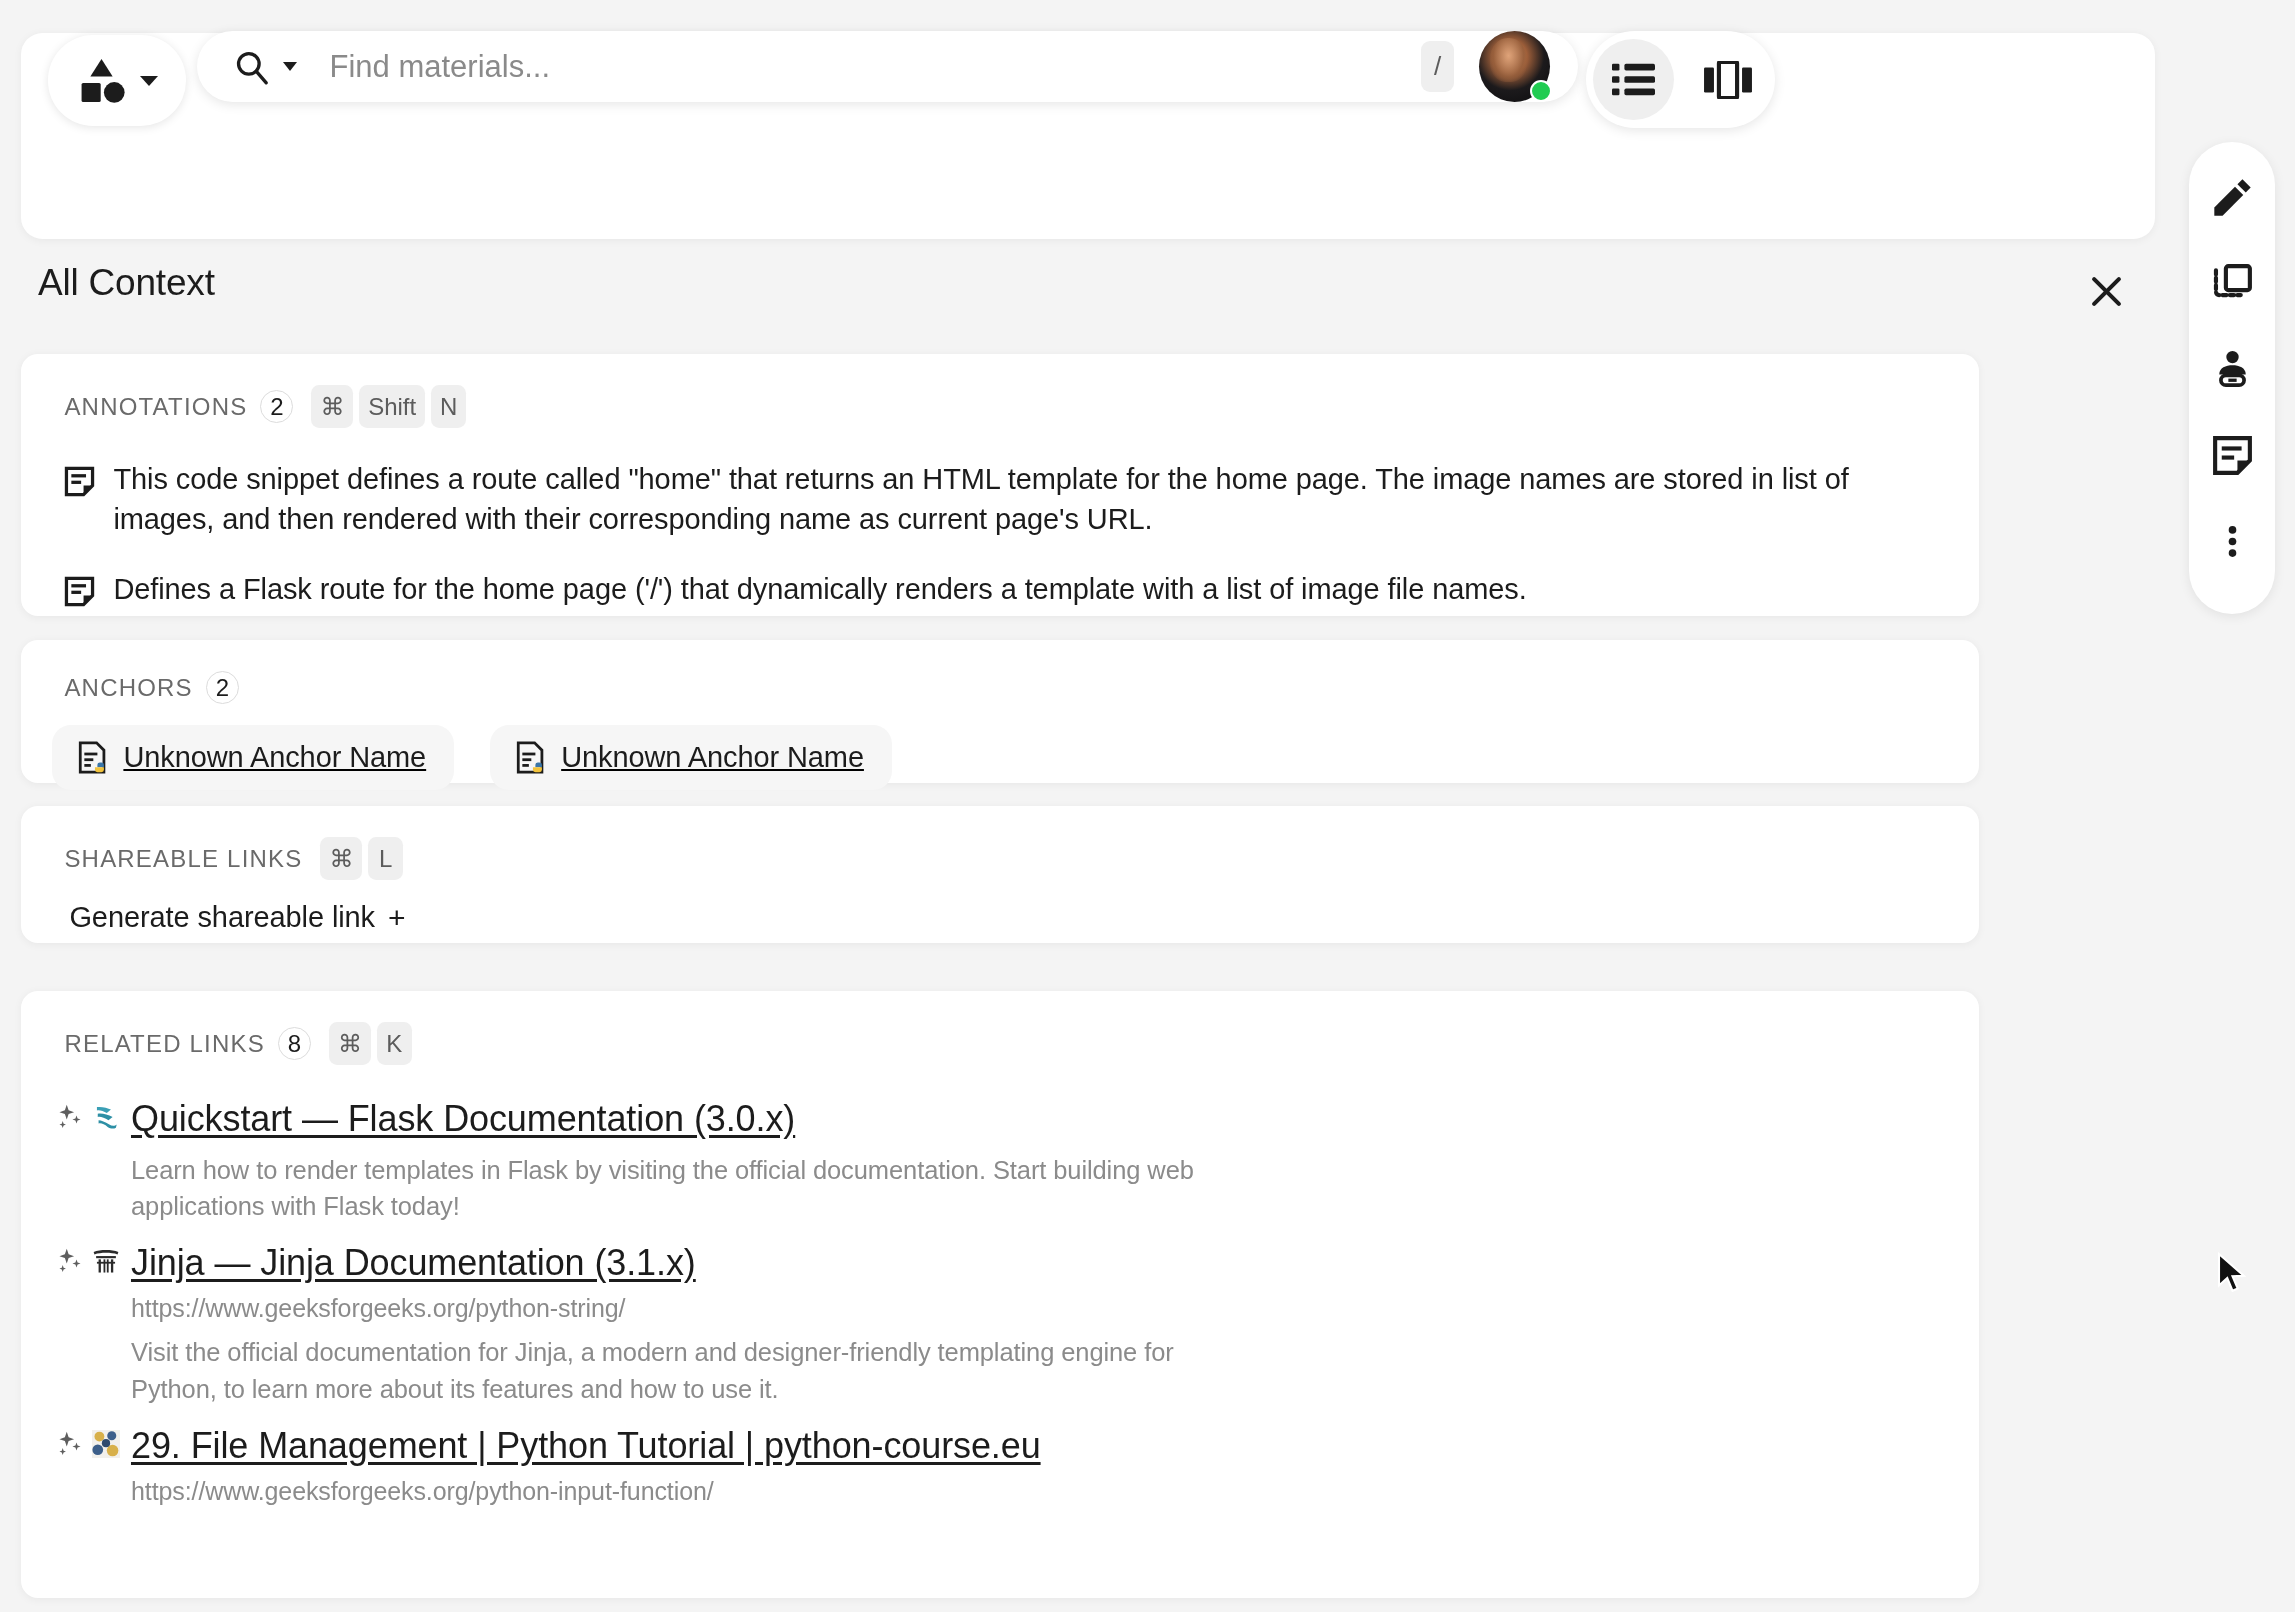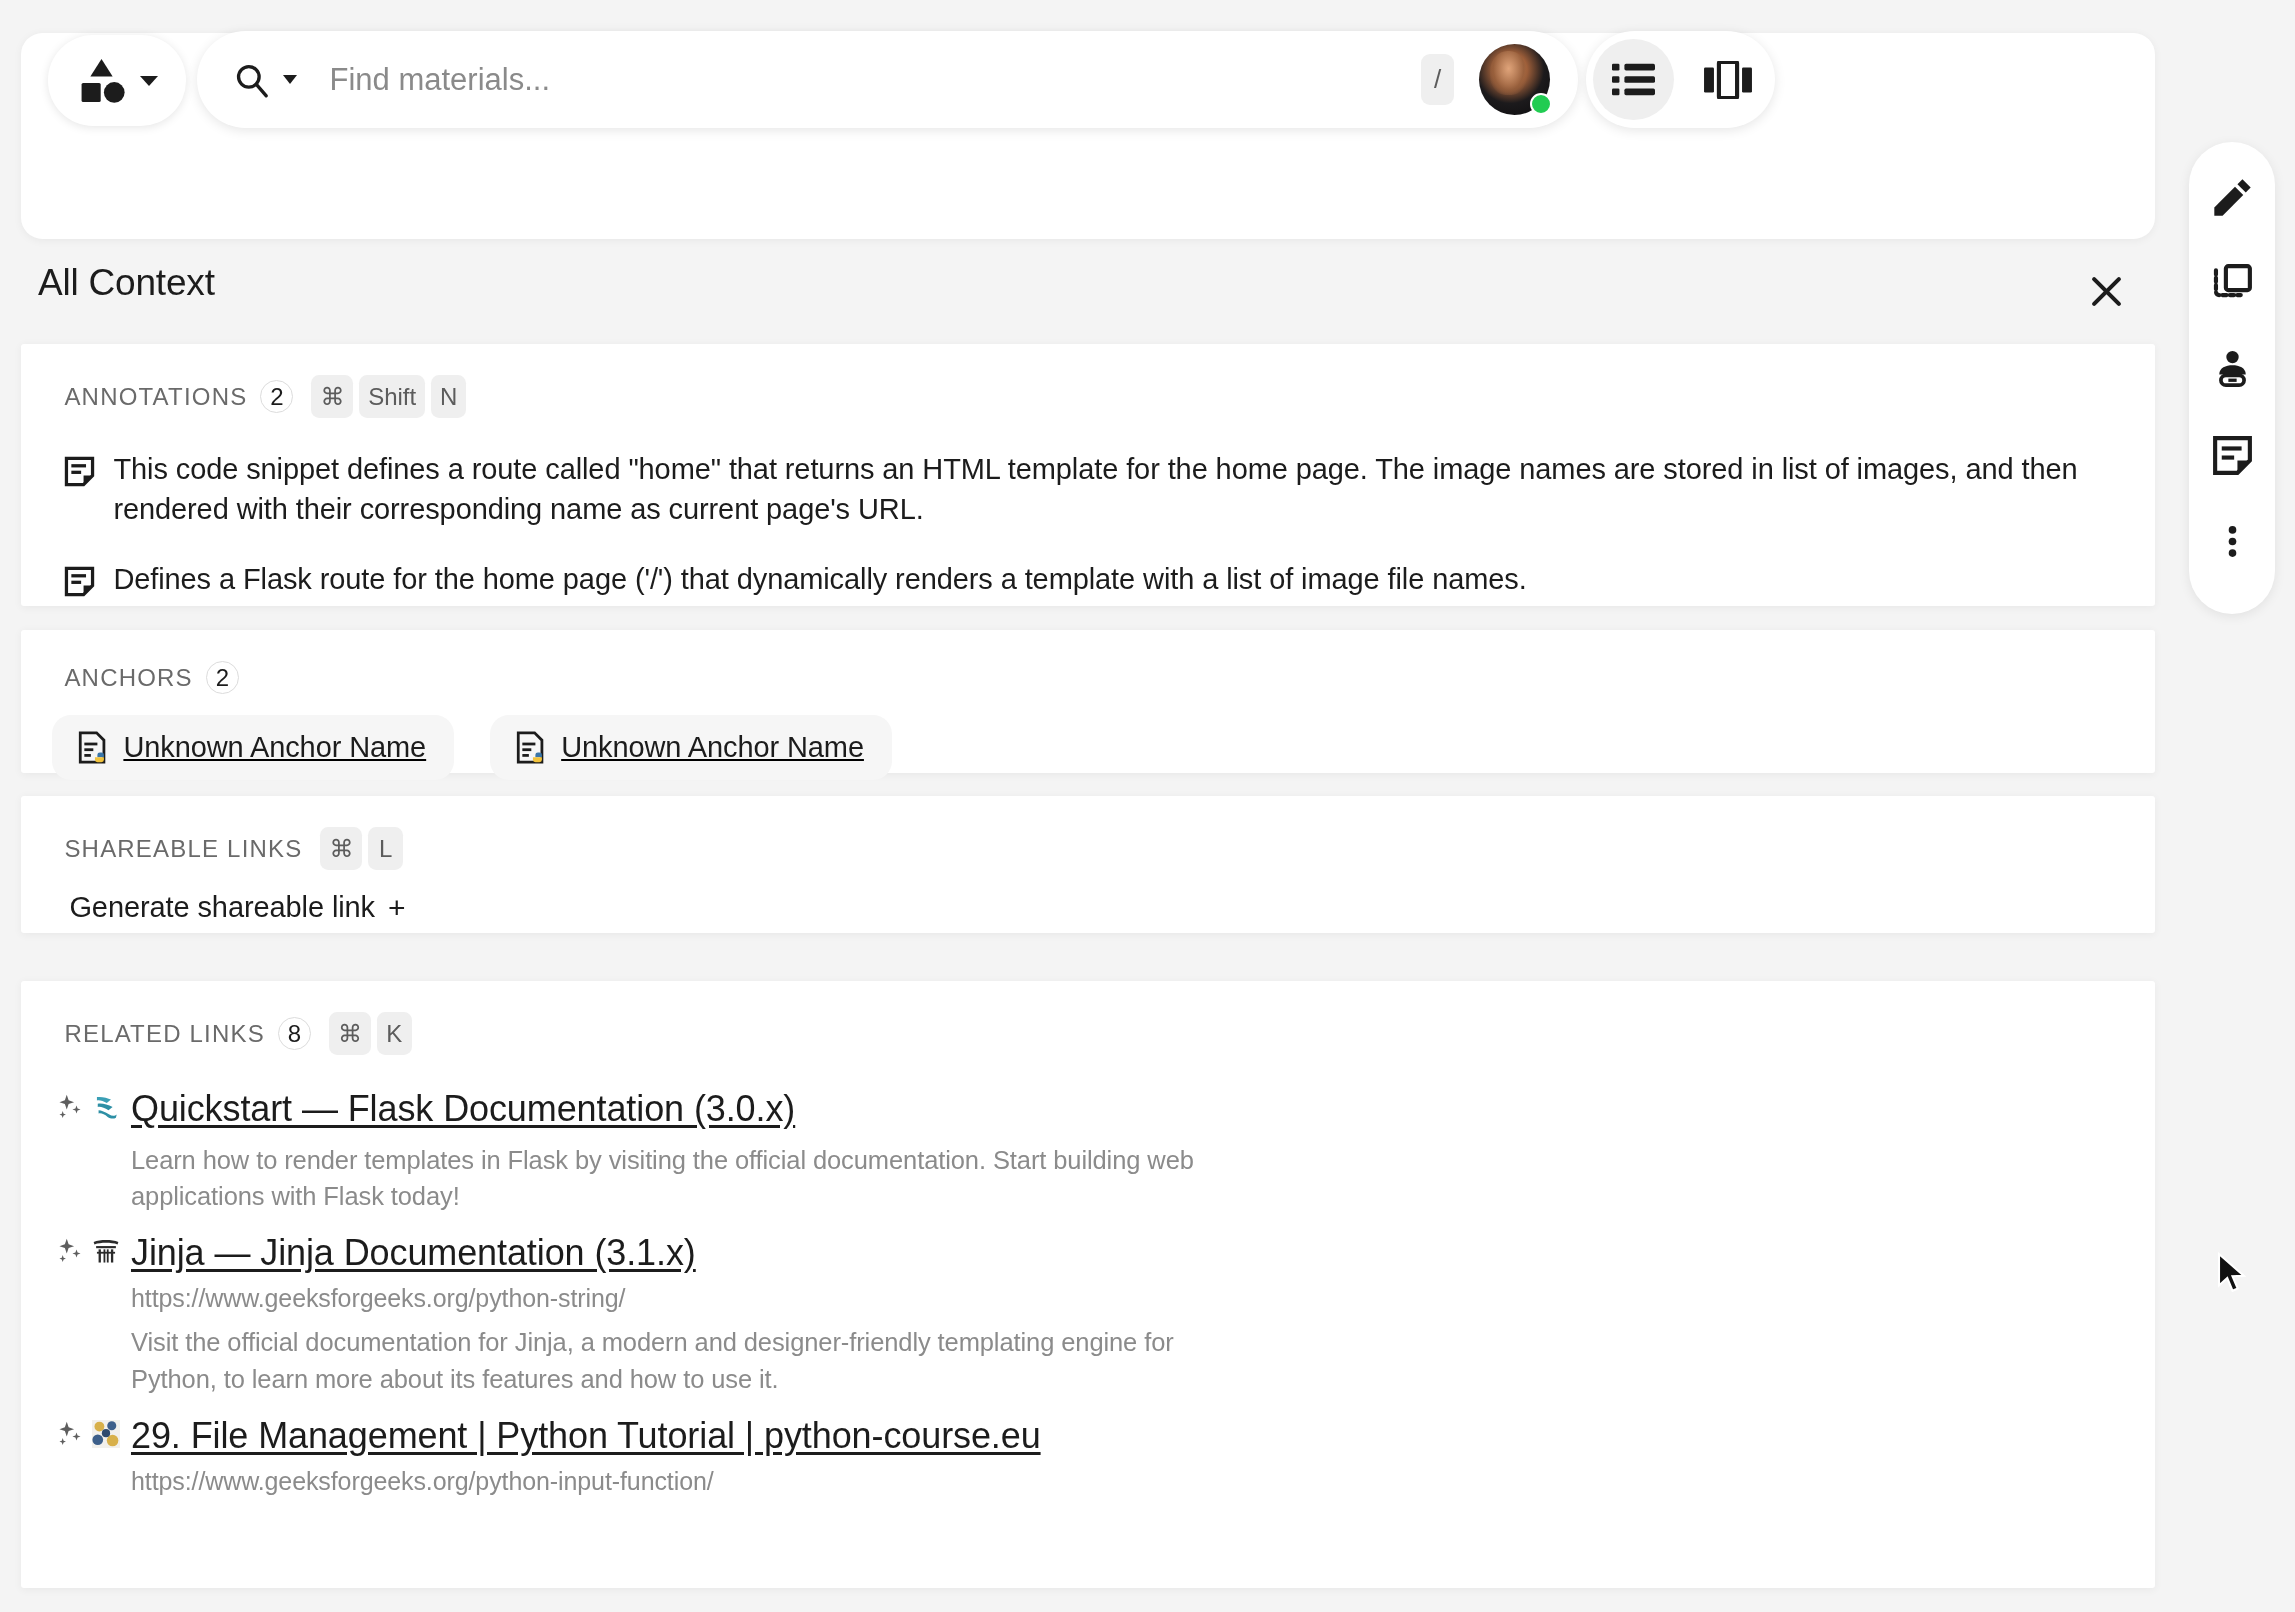--- a/index.html
+++ b/index.html
@@ -49,21 +49,21 @@
 
   .logo-mark { width: 51px; height: 51px; display: block; }
   .caret-down { width: 0; height: 0; border-left: 9px solid transparent;
                 border-right: 9px solid transparent; border-top: 10.7px solid #1c1c1c; }
 
   .search-pill {
     position: absolute;
     left: 197px;
     top: 31px;
     width: 1381px;
-    height: 97px;
+    height: 71px;
     background: #ffffff;
     border-radius: 49px;
     box-shadow: 0 2.5px 11.5px rgba(0,0,0,0.10);
     display: flex;
     align-items: center;
     padding: 0 28px 0 36px;
     z-index: 3;
   }
   .search-icon { width: 38px; height: 38px; flex: 0 0 auto; }
   .search-caret { margin-left: 11.5px; width: 0; height: 0;
@@ -143,24 +143,25 @@
   .ctx-close {
     position: absolute; left: 2083px; top: 6.6px;
     width: 46px; height: 46px; background: transparent; border: none;
     cursor: pointer; display: flex; align-items: center; justify-content: center;
   }
 
   
   .card {
     position: absolute;
     left: 21.4px;
-    width: 2134px;
+    width: 1958px;
     background: #ffffff;
-    border-radius: 3px;
+    border-radius: 17px;
     box-shadow: 0 1.6px 8.2px rgba(0,0,0,0.05);
+    margin-top: 10px;
   }
 
   .section-head {
     display: flex; align-items: center; gap: 13px;
     padding: 31px 0 0 43px;
   }
   .section-label {
     font-size: 24px; letter-spacing: 1.2px; color: #6a6a6a; font-weight: 400;
   }
   .count-badge {

